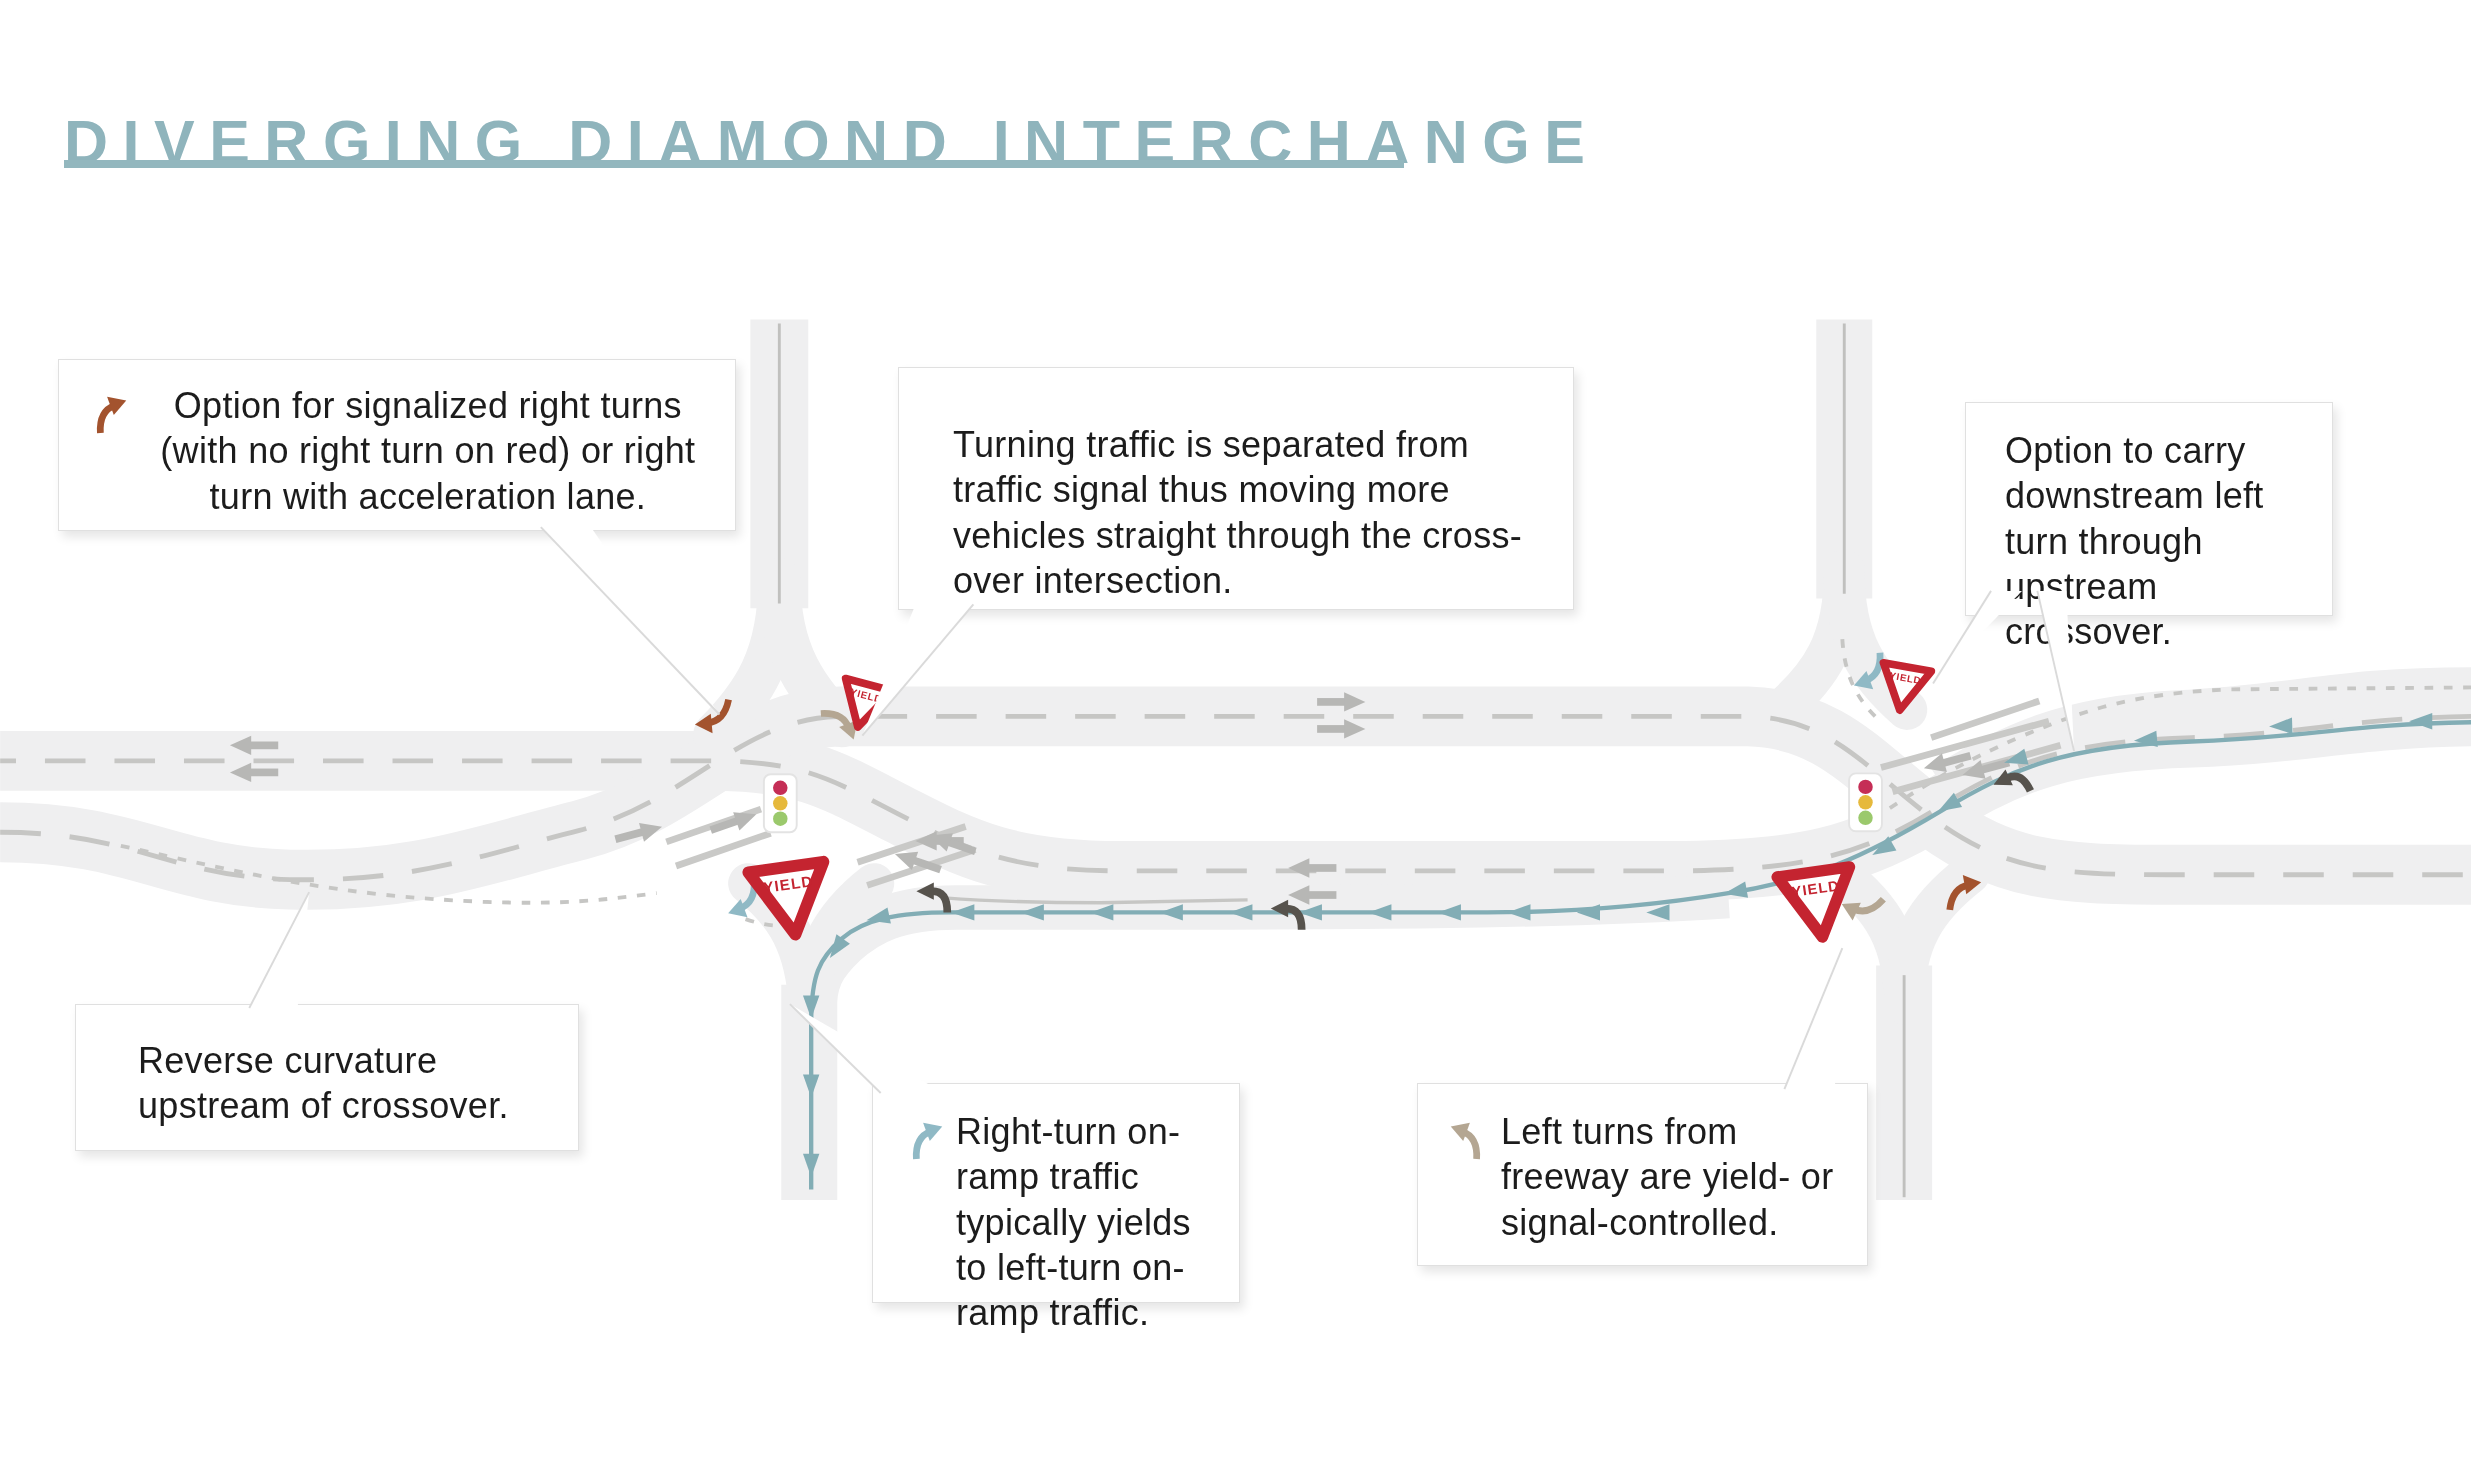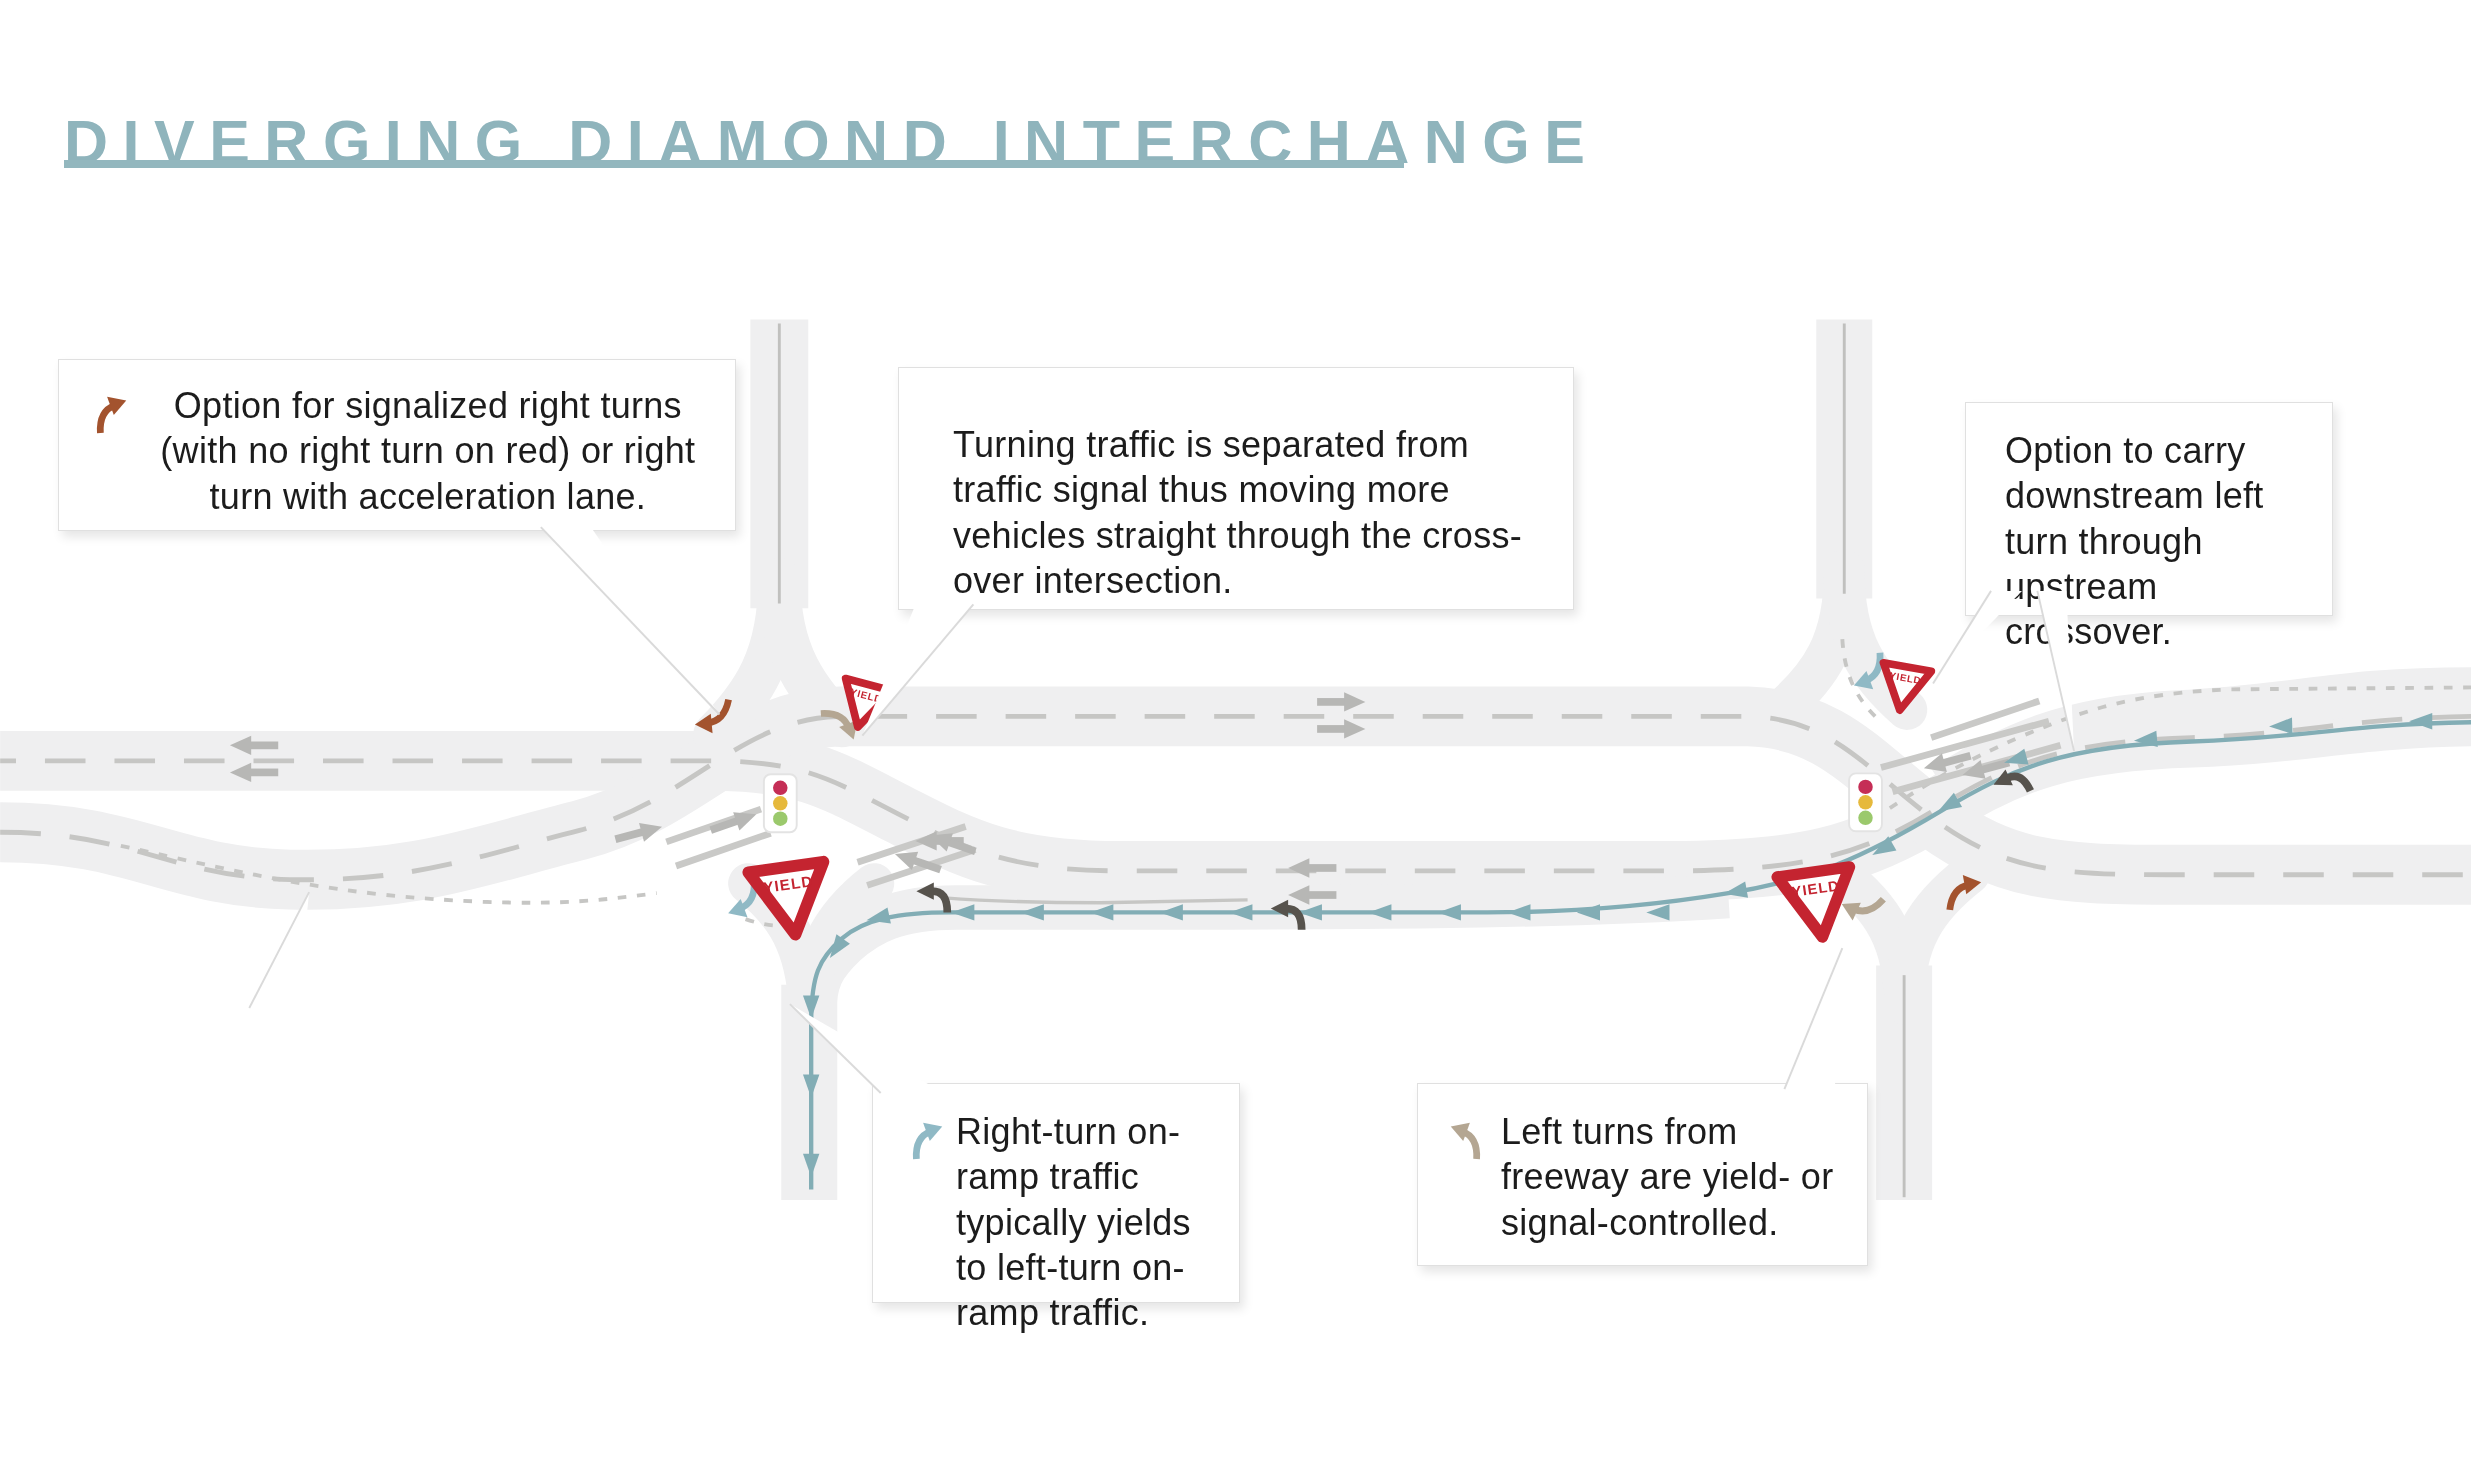--- a/index.html
+++ b/index.html
@@ -210,20 +210,23 @@
   </div>
 
   <div class="callout" style="left:898px;top:367px;width:676px;height:243px;padding:54px 27px 0 54px;">
     <span>Turning traffic is separated from traffic signal thus moving more vehicles straight through the cross-over intersection.</span>
   </div>
 
   <div class="callout" style="left:1965px;top:381px;width:368px;height:214px;padding:25px 17.4px 0 39px;margin-top:21px;">
     <span>Option to carry downstream left turn through upstream crossover.</span>
   </div>
 
+  <div class="callout" style="left:75px;top:1004px;width:504px;height:147px;padding:33px 9.7px 0 62px;">
+    <span>Reverse curvature upstream of crossover.</span>
+  </div>
 
   <div class="callout" style="left:872px;top:1083px;width:368px;height:220px;padding:25px 13.5px 0 83px;">
     <svg class="ic" style="left:29px;top:29px;" width="46" height="50" viewBox="-22 -26 48 52">
       <g stroke="#8fb9c5" fill="#8fb9c5">
         <path d="M -7,22 C -8,6 -3,-3 8,-7" fill="none" stroke-width="7"></path>
         <polygon points="20,-12 0,-16 7,3" stroke="none"></polygon>
       </g>
     </svg>
     <span>Right-turn on-ramp traffic typically yields to left-turn on-ramp traffic.</span>
   </div>

